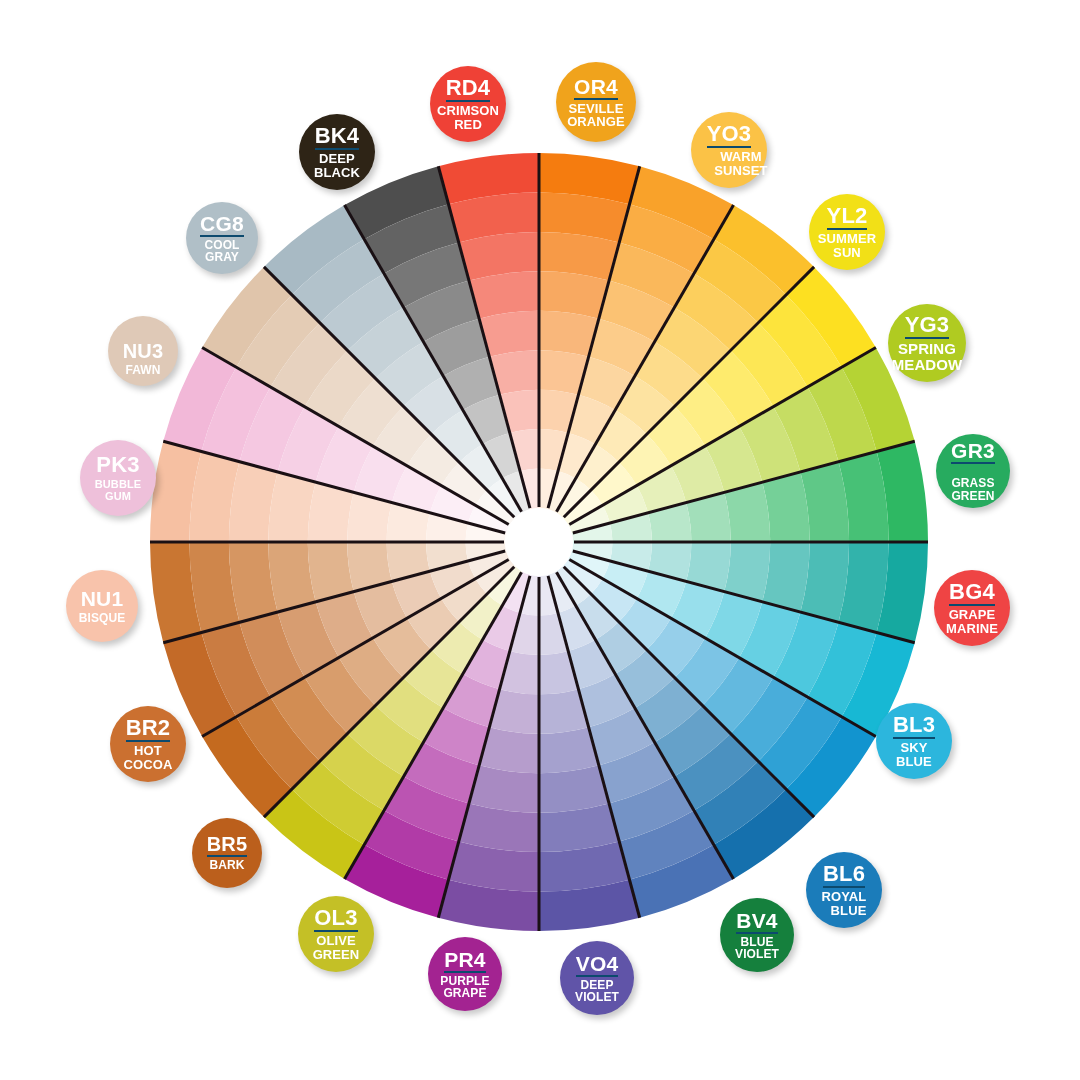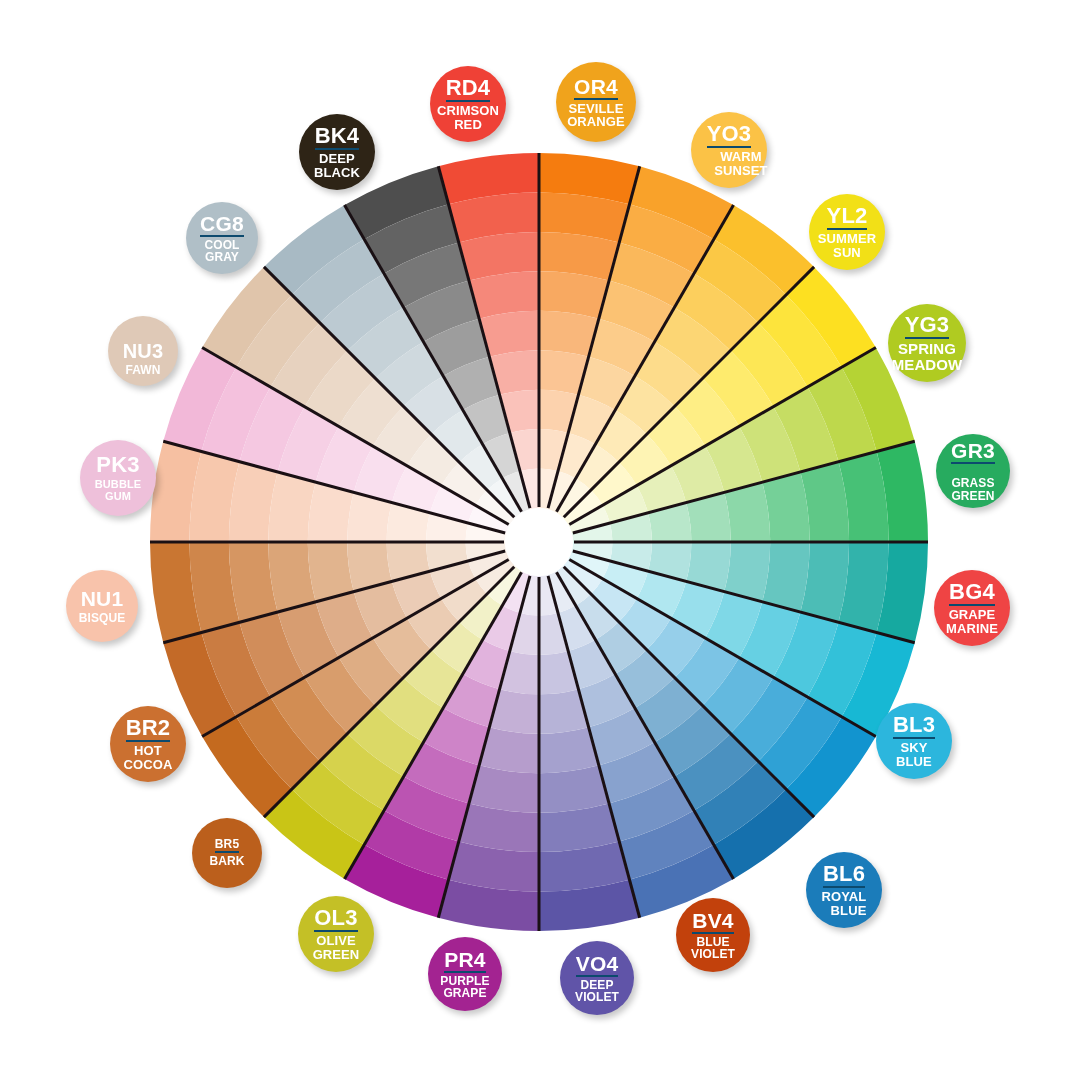--- a/index.html
+++ b/index.html
@@ -380,42 +380,42 @@
       <div class="badge" style="left: 876px; top: 703px; width: 76px; height: 76px; background: rgb(44, 182, 221);">
         <div class="code" style="font-size: 22px;">BL3</div>
         <div class="nm" style="font-size: 13px; line-height: 1.02;">SKY
 BLUE</div>
       </div>
       <div class="badge" style="left: 806px; top: 852px; width: 76px; height: 76px; background: rgb(27, 124, 186);">
         <div class="code" style="font-size: 22px;">BL6</div>
         <div class="nm" style="font-size: 13px; line-height: 1.02; text-align: right;">ROYAL
 BLUE</div>
       </div>
-      <div class="badge" style="left: 676px; top: 898px; width: 74px; height: 74px; background: #c2410c; text-align: center;">
+      <div class="badge" style="left: 720px; top: 898px; width: 74px; height: 74px; background: #15803d; text-align: center;">
         <div class="code" style="font-size: 21px;">BV4</div>
         <div class="nm" style="font-size: 12px; line-height: 1.02;">BLUE
 VIOLET</div>
       </div>
       <div class="badge" style="left: 560px; top: 941px; width: 74px; height: 74px; background: rgb(96, 84, 168);">
         <div class="code" style="font-size: 21px;">VO4</div>
         <div class="nm" style="font-size: 12px; line-height: 1.02;">DEEP
 VIOLET</div>
       </div>
       <div class="badge" style="left: 428px; top: 937px; width: 74px; height: 74px; background: rgb(163, 35, 145);">
         <div class="code" style="font-size: 21px;">PR4</div>
         <div class="nm" style="font-size: 12px; line-height: 1.02;">PURPLE
 GRAPE</div>
       </div>
       <div class="badge" style="left: 298px; top: 896px; width: 76px; height: 76px; background: rgb(196, 192, 38);">
         <div class="code" style="font-size: 22px;">OL3</div>
         <div class="nm" style="font-size: 13px; line-height: 1.02;">OLIVE
 GREEN</div>
       </div>
       <div class="badge" style="left: 192px; top: 818px; width: 70px; height: 70px; background: rgb(187, 95, 28);">
-        <div class="code" style="font-size: 12px;">BR5</div>
+        <div class="code" style="font-size: 20px;">BR5</div>
         <div class="nm" style="font-size: 12px; line-height: 1.02;">BARK</div>
       </div>
       <div class="badge" style="left: 110px; top: 706px; width: 76px; height: 76px; background: rgb(203, 112, 48);">
         <div class="code" style="font-size: 22px;">BR2</div>
         <div class="nm" style="font-size: 13px; line-height: 1.02;">HOT
 COCOA</div>
       </div>
       <div class="badge noline" style="left: 66px; top: 570px; width: 72px; height: 72px; background: rgb(248, 195, 171);">
         <div class="code" style="font-size: 21px;">NU1</div>
         <div class="nm" style="font-size: 12px; line-height: 1.02;">BISQUE</div>

